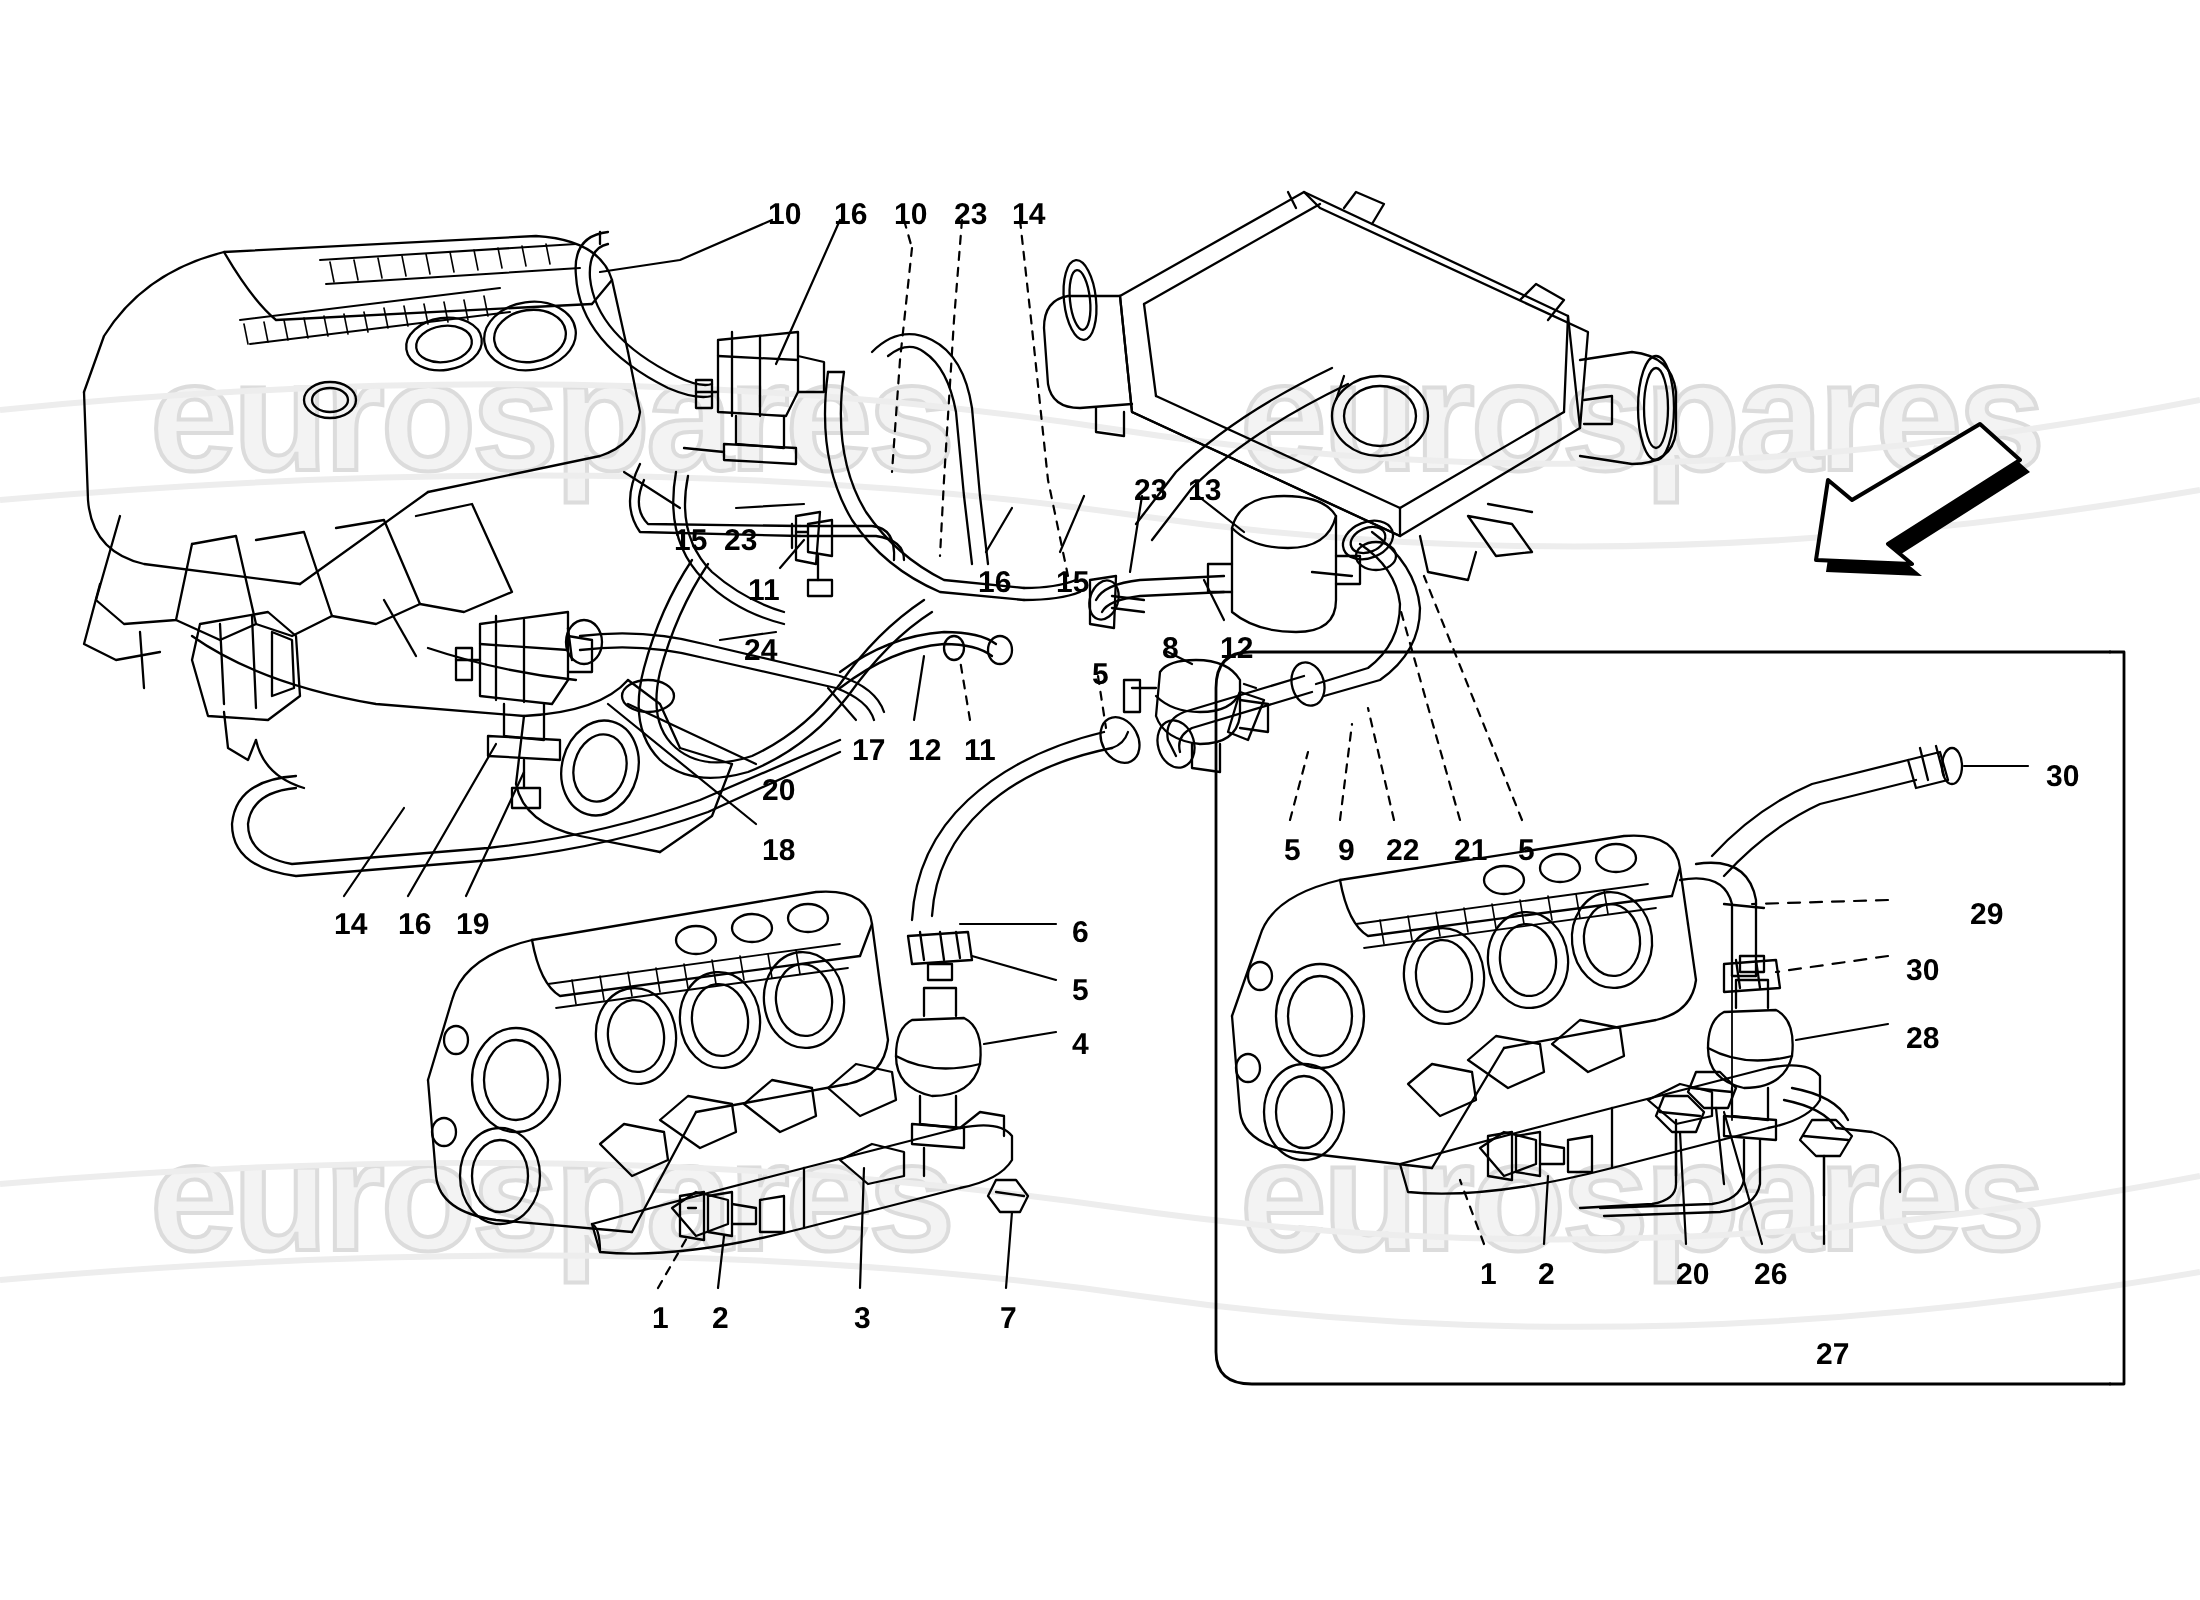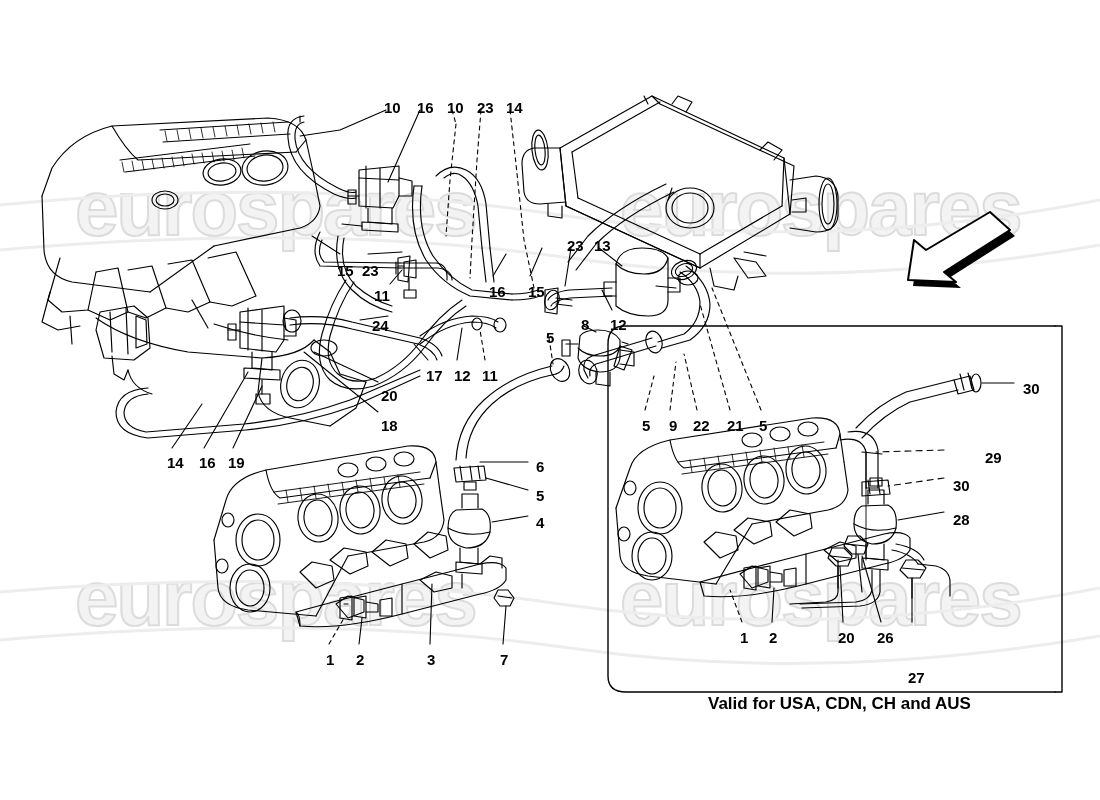--- a/index.html
+++ b/index.html
@@ -610,16 +610,15 @@
     <span class="callout" style="left:953px;top:450px;margin-left:32px;">29</span>
     <span class="callout" style="left:953px;top:478px;">30</span>
     <span class="callout" style="left:953px;top:512px;">28</span>
 
     <span class="callout" style="left:740px;top:630px;">1</span>
     <span class="callout" style="left:769px;top:630px;">2</span>
     <span class="callout" style="left:838px;top:630px;">20</span>
     <span class="callout" style="left:877px;top:630px;">26</span>
     <span class="callout" style="left:908px;top:630px;margin-top:40px;">27</span>
 
-    <span class="note" style="left:708px;top:694px;">Valid for USA, CDN, CH and AUS</span>
   </div>
 
 </div>
 
 </body></html>

